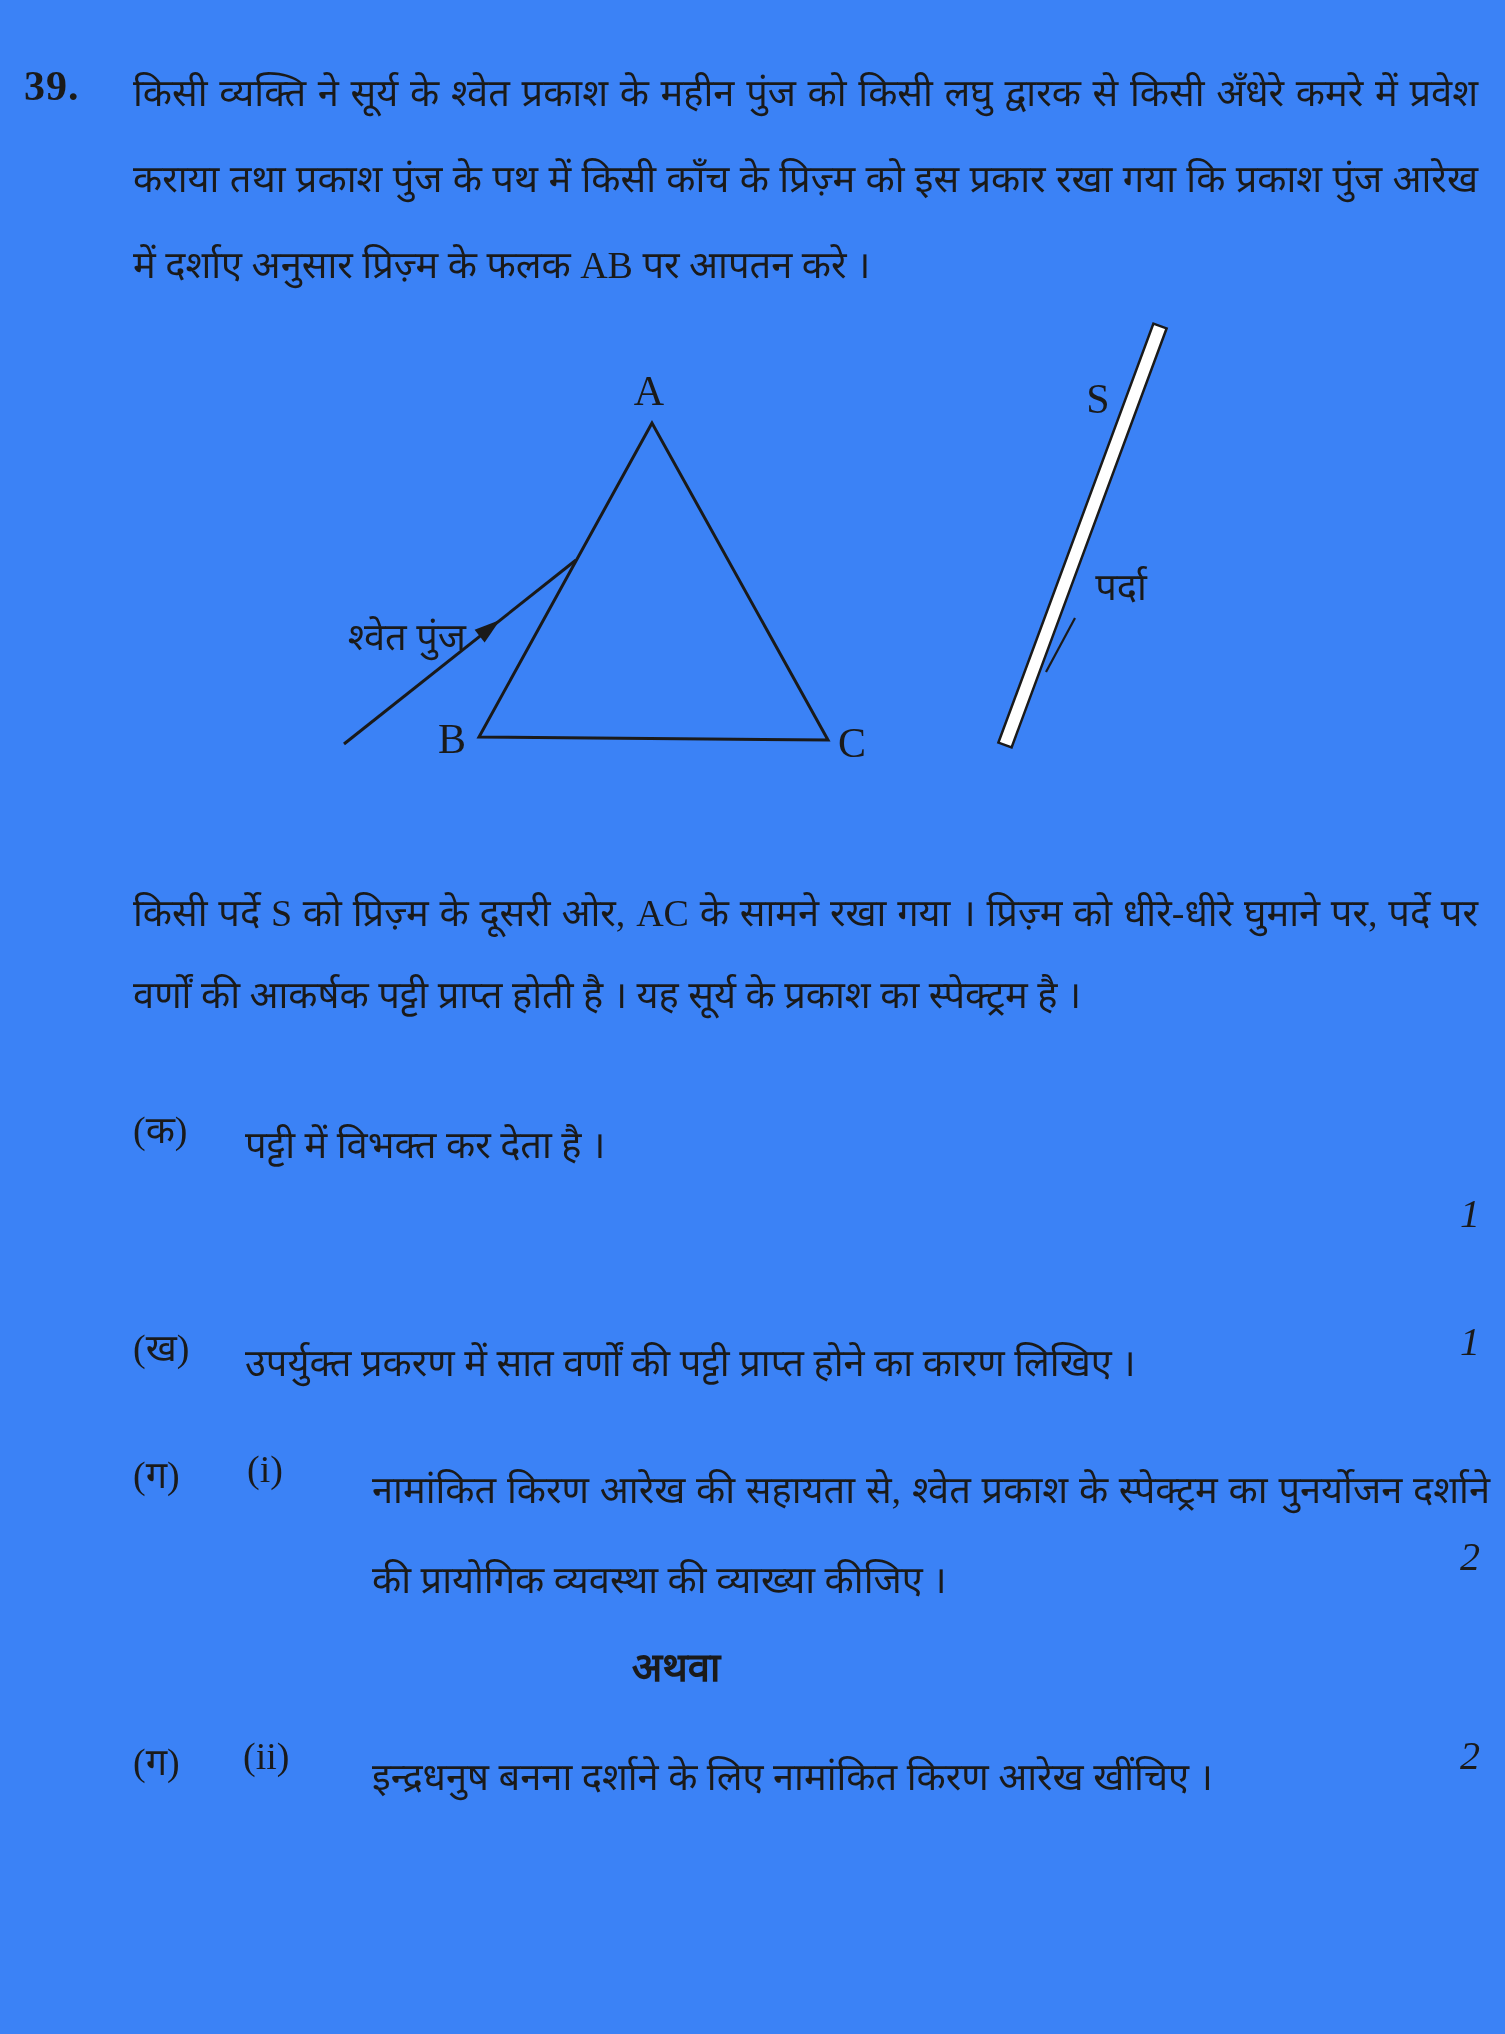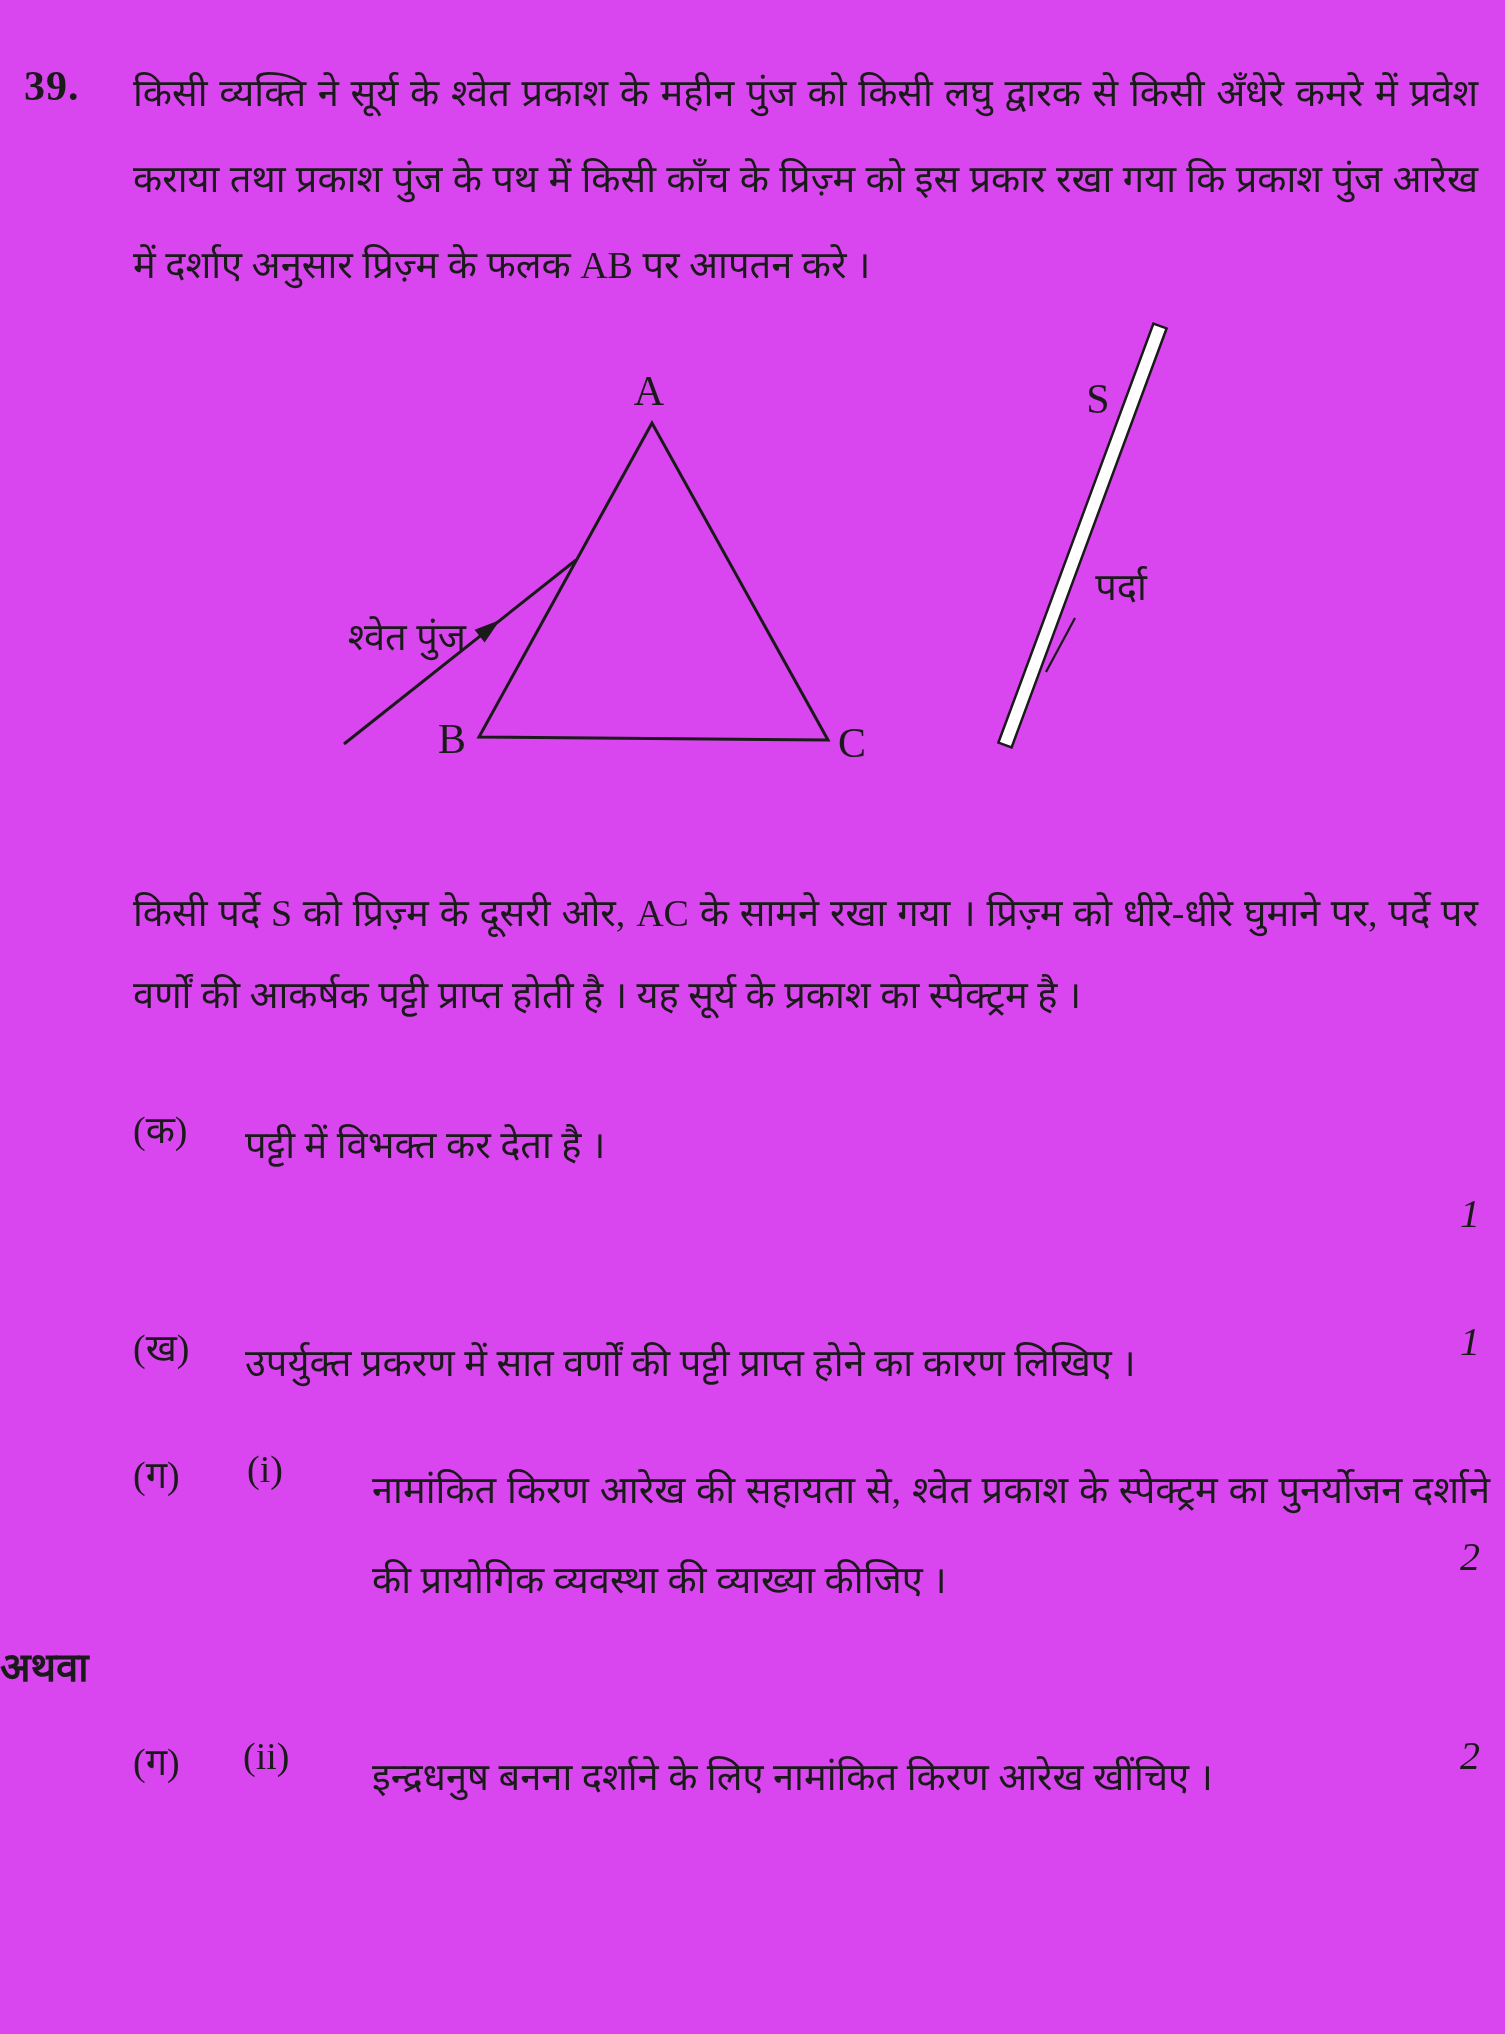--- a/index.html
+++ b/index.html
@@ -1,19 +1,19 @@
 <!DOCTYPE html>
 <html><head>
 <meta charset="utf-8">
 <style>
   html,body { margin:0; padding:0; background:#ffffff; }
   .page {
     position:relative;
     width:1505px; height:2034px;
-    background:#d946ef;
+    background:#3b82f6;
     color:#1a1a1a;
     font-family:"Liberation Serif","DejaVu Serif",serif;
     overflow:hidden;
   }
   .abs { position:absolute; }
   .qnum {
     left:24px; top:62px;
     font-size:42px; font-weight:bold;
     letter-spacing:1px;
   }
@@ -24,21 +24,21 @@
   .jline { white-space:normal; text-align:justify; text-align-last:justify; }
   .part-label { font-size:38px; }
   .part-line  { font-size:38px; line-height:90px; }
   .marks {
     width:60px; text-align:right;
     font-size:40px; font-style:italic;
     font-family:"Liberation Serif","DejaVu Serif",serif;
   }
   .or-head {
     left:0; top:1638px; width:1352px;
-    font-size:40px; font-weight:bold;
+    text-align:center; font-size:40px; font-weight:bold;
   }
   .diagram { position:absolute; left:0; top:300px; width:1505px; height:520px; }
   .diagram text { fill:#1a1a1a; font-family:"Liberation Serif","DejaVu Serif",serif; }
 </style>
 </head>
 <body>
 
 <div class="page">
 
   <div class="abs qnum">39.</div>

